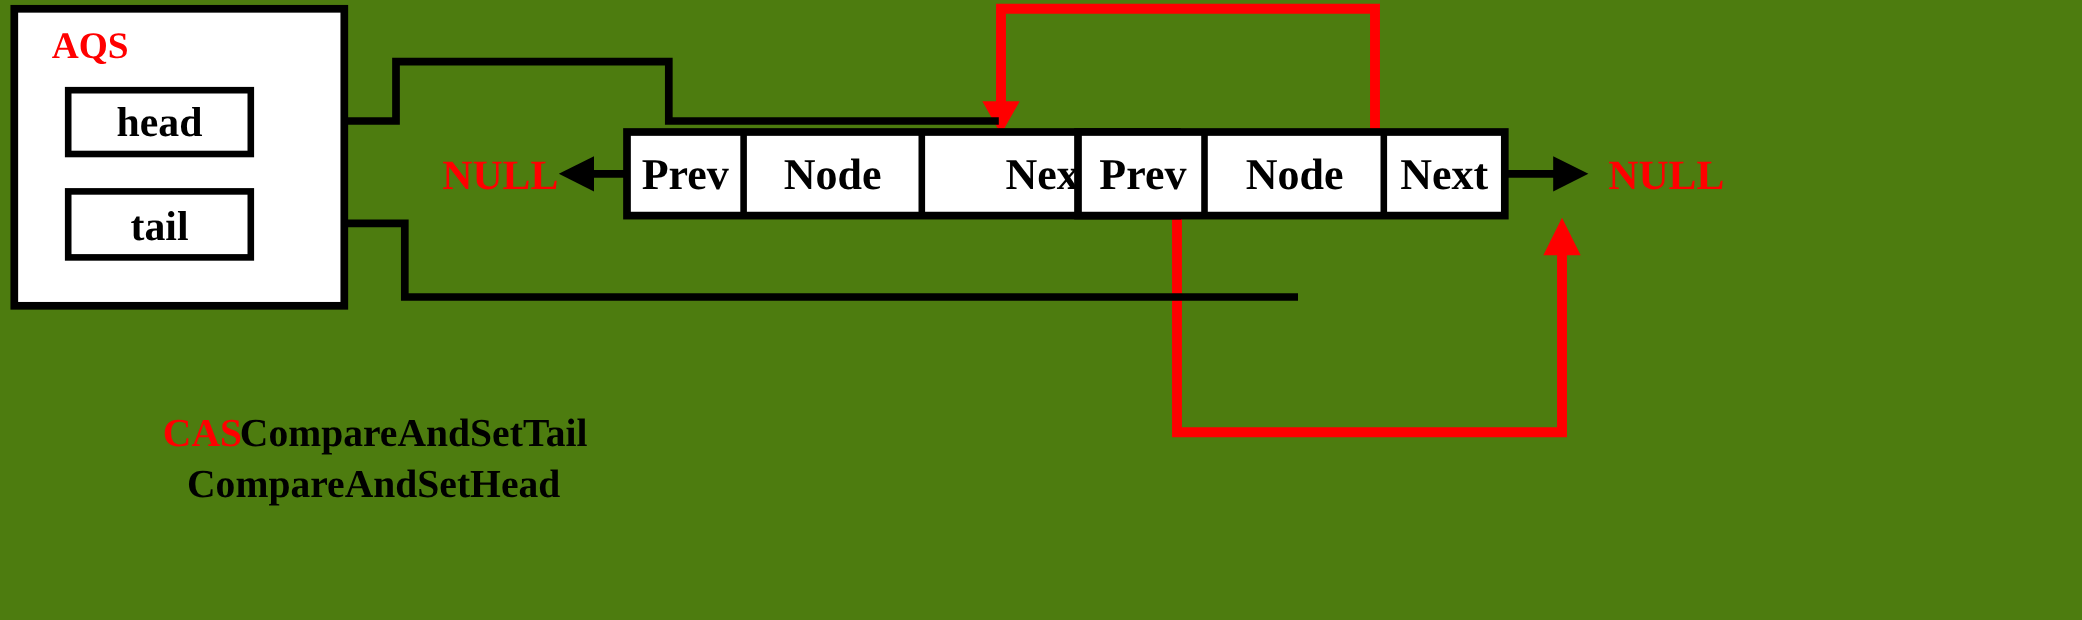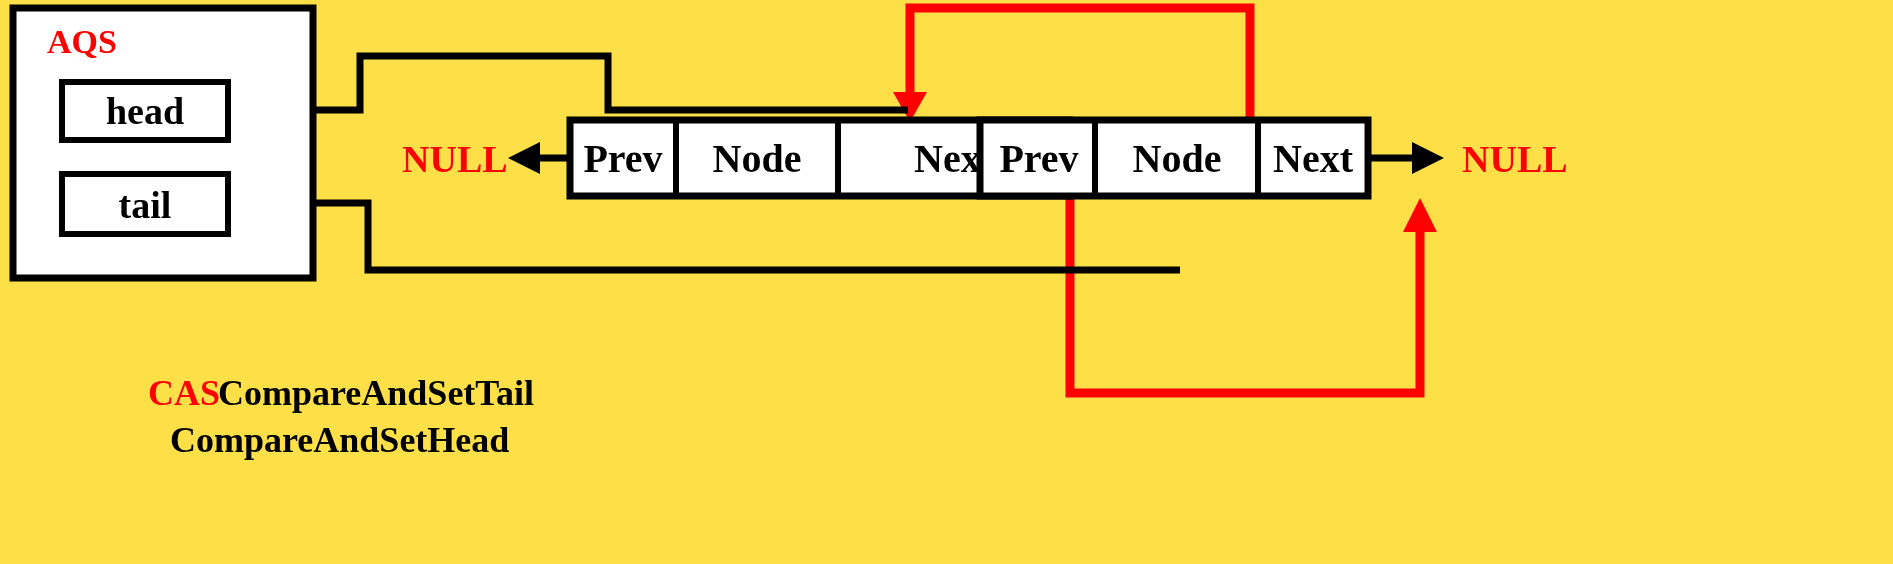--- a/index.html
+++ b/index.html
@@ -7,21 +7,21 @@
     padding: 0;
     background: #ffffff;
   }
   body {
     font-family: "Liberation Serif", "DejaVu Serif", serif;
   }
   #diagram-root {
     position: relative;
     width: 1893px;
     height: 564px;
-    background: #fde047;
+    background: #4d7c0f;
     overflow: hidden;
   }
   #diagram-svg {
     position: absolute;
     top: 0;
     left: 0;
     width: 1893px;
     height: 564px;
   }
   .box-label {

